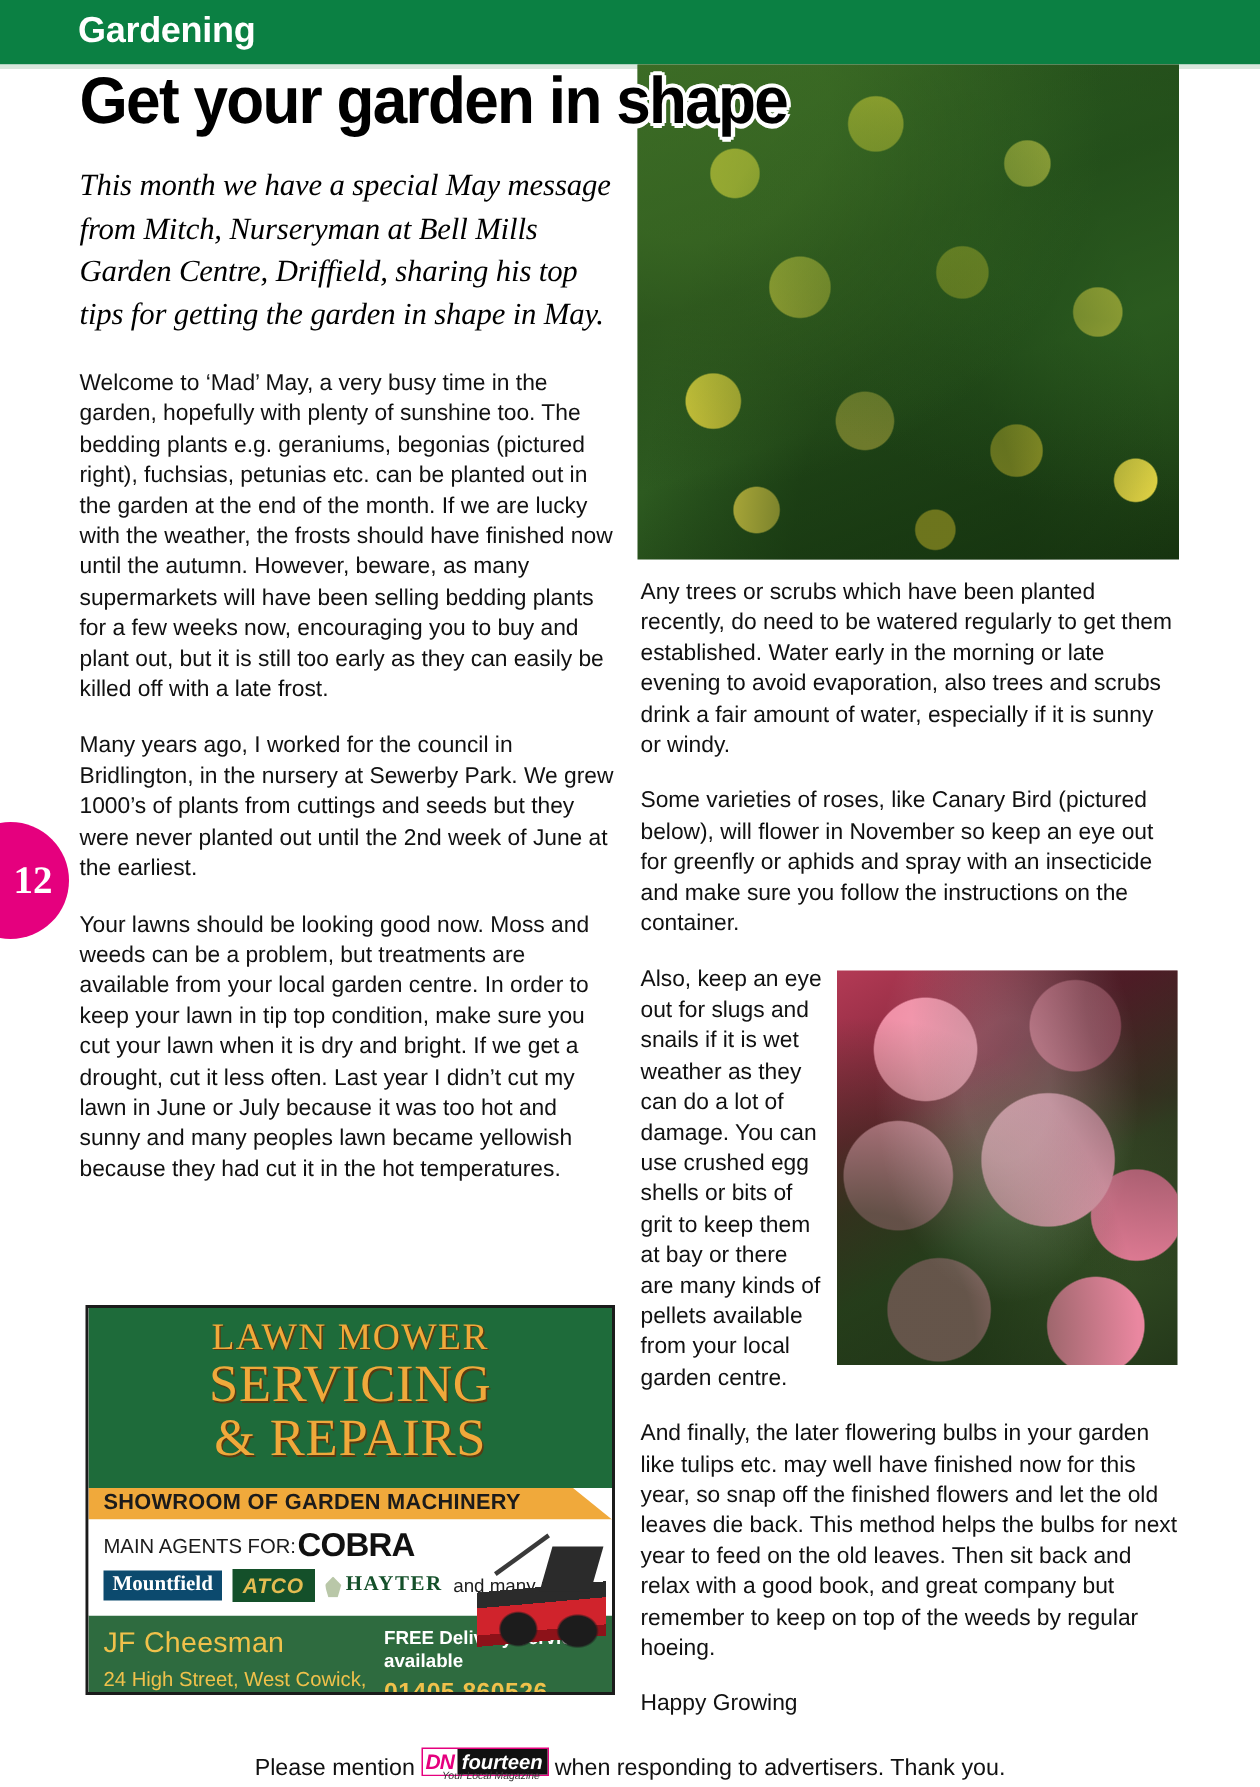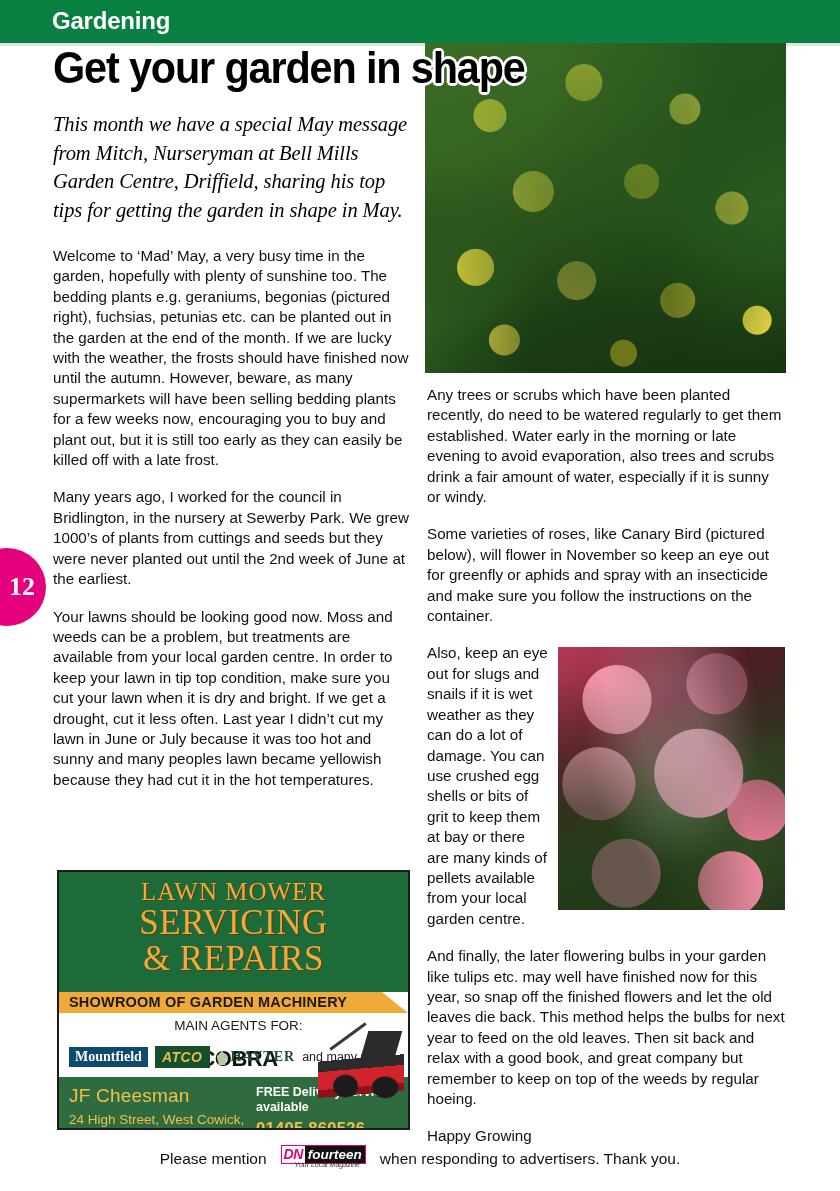--- a/index.html
+++ b/index.html
@@ -175,23 +175,22 @@
     border-left:26px solid transparent;
   }
   .ad-agents{
     position:relative;
     background:#ffffff;
     height:64px;
     padding:5px 0 0 10px;
     box-sizing:border-box;
   }
   .ad-agents-line{
-    display:flex;align-items:center;gap:13px;
+    display:flex;align-items:center;gap:1px;
     height:24px;
-    flex-direction:column;
   }
   .ad-main-agents{font-size:13.5px;color:#1b1b1b;}
   .ad-cobra{
     font-size:22px;font-weight:bold;letter-spacing:-.5px;color:#111;
   }
   .ad-logos{display:flex;align-items:center;gap:7px;margin-top:4px;}
   .logo-mountfield{
     background:#0c4a6e;color:#fff;
     font-family:"Liberation Serif",serif;
     font-size:14px;font-weight:bold;
@@ -252,21 +251,21 @@
   .ad-tel{
     color:#f0c14b;font-size:16.5px;font-weight:bold;line-height:21px;
     letter-spacing:.3px;
   }
   
   .footer{
     position:absolute;left:0;top:1145px;width:840px;
     text-align:center;
     font-size:15.5px;color:#111;
   }
-  .footer-inner{display:inline-flex;align-items:center;gap:14px;}
+  .footer-inner{display:inline-flex;align-items:center;gap:4px;margin-top:20px;}
   .dn-mark{
     display:inline-flex;align-items:stretch;
     border:1.5px solid #e5007e;
     height:17px;
   }
   .dn-dn{
     background:#ffffff;color:#e5007e;
     font-weight:bold;font-size:14px;font-style:italic;
     padding:0 2px;line-height:17px;
     letter-spacing:-.5px;

